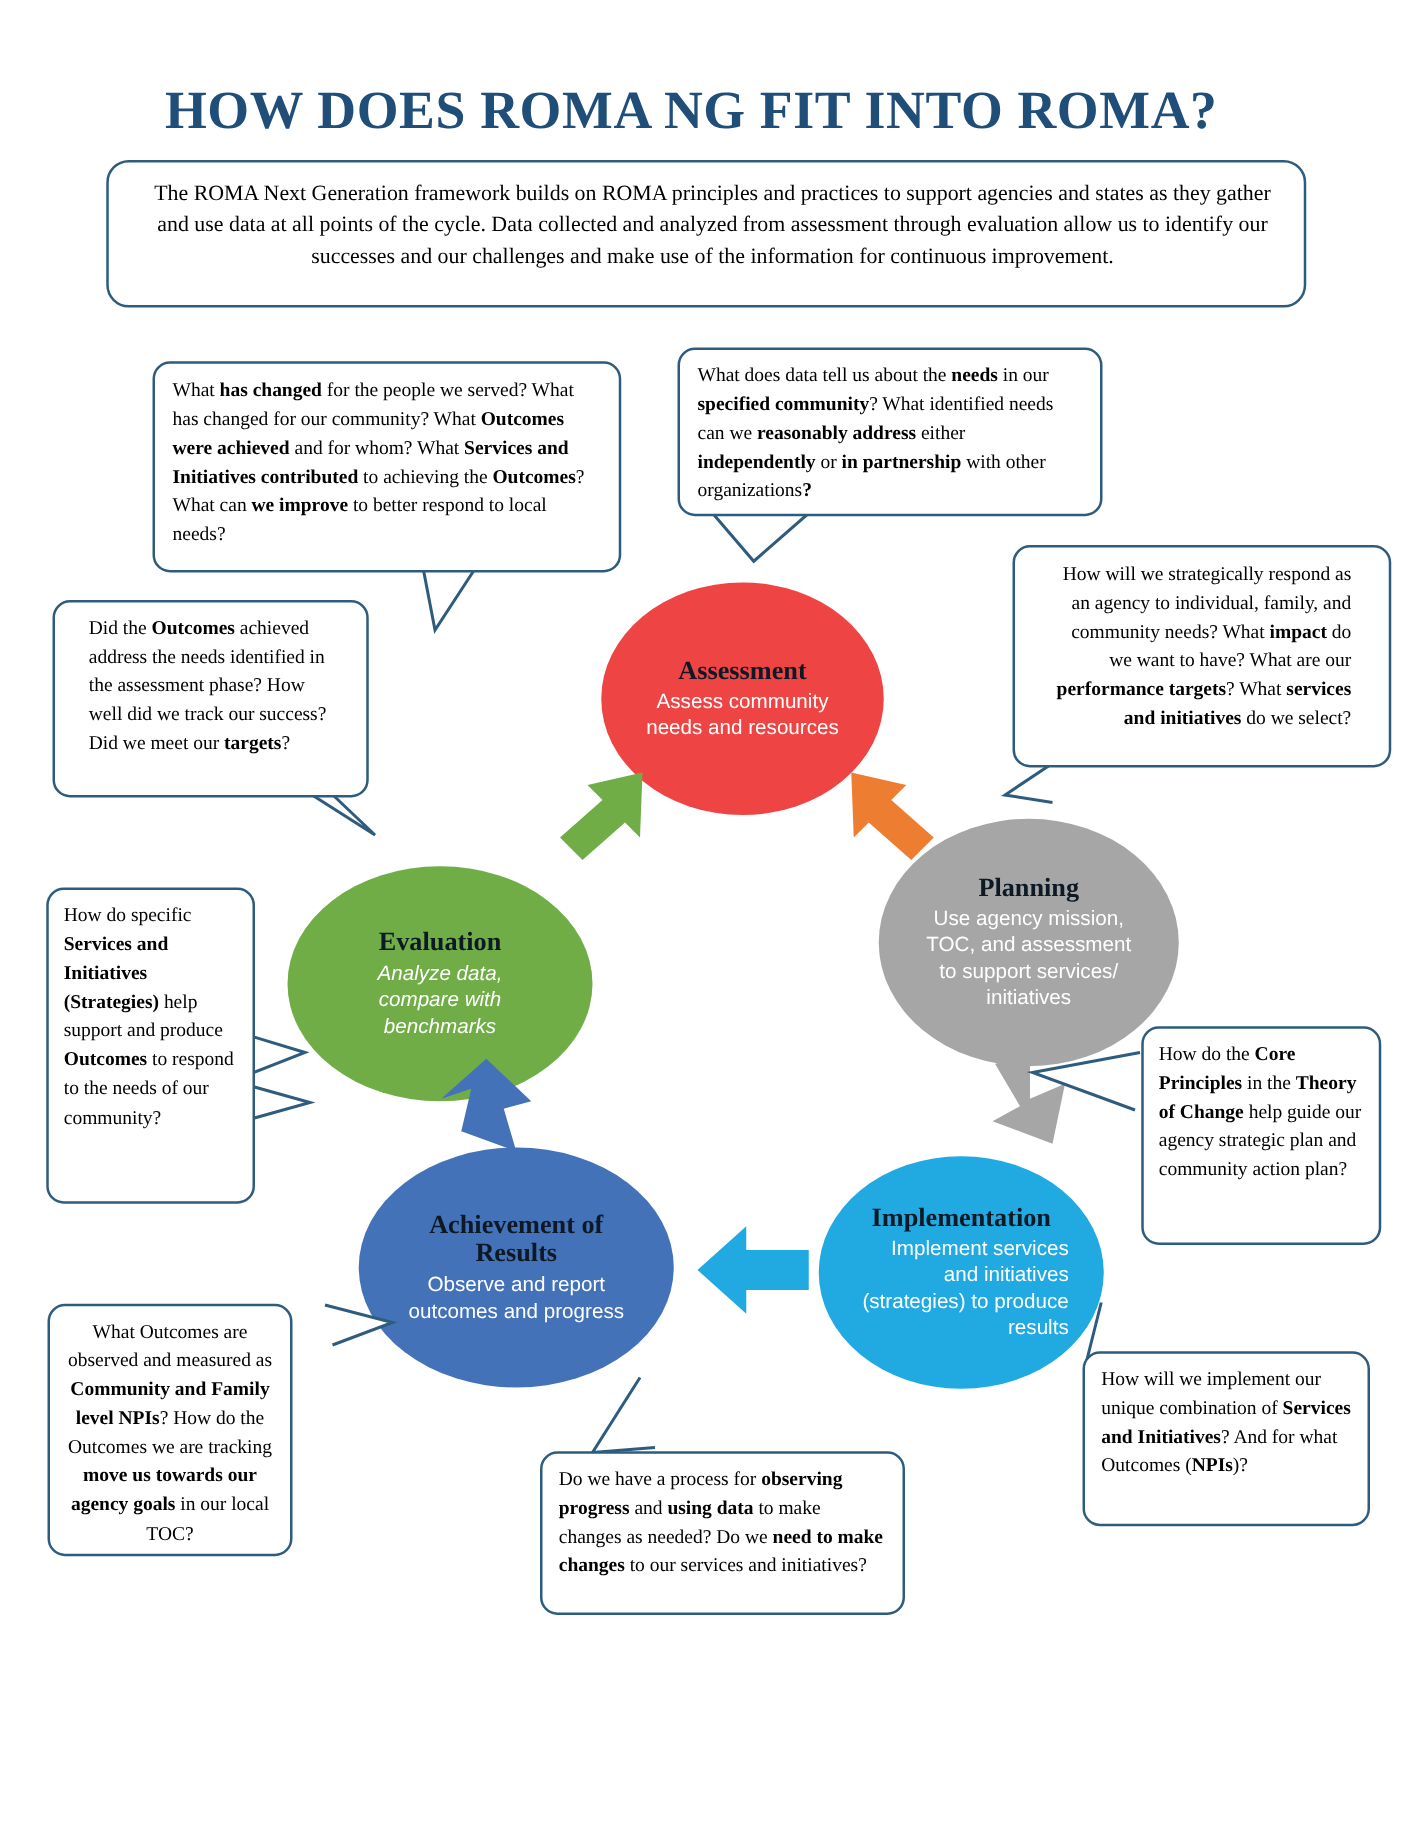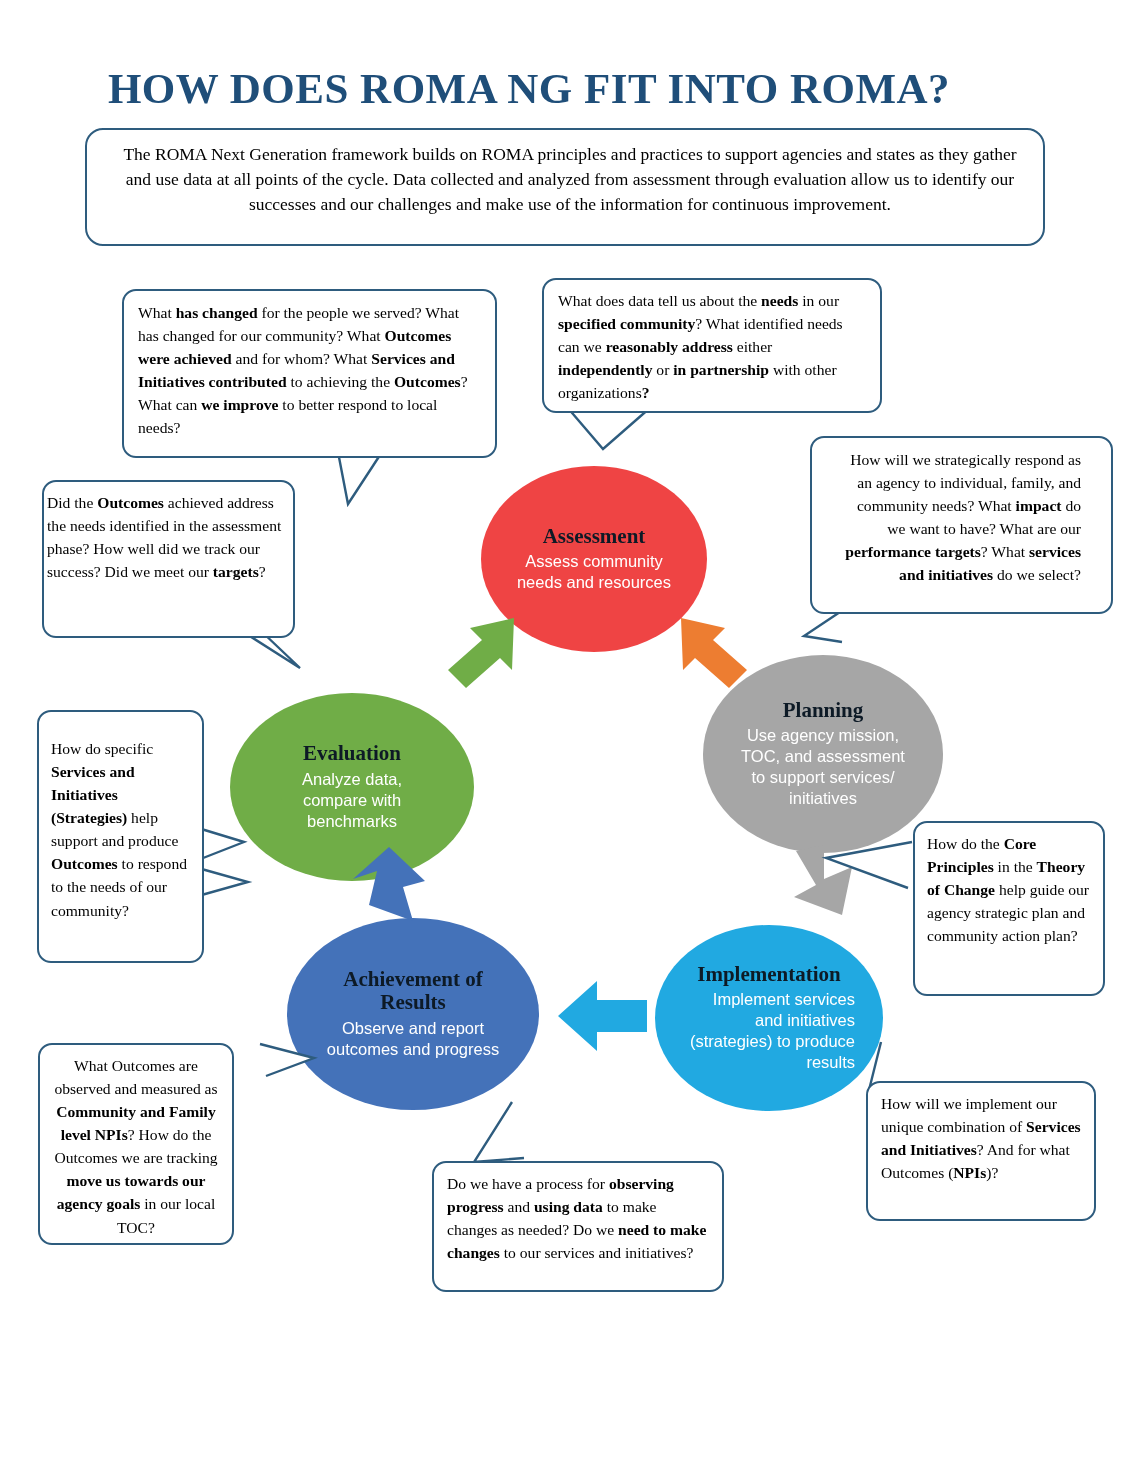--- a/index.html
+++ b/index.html
@@ -14,20 +14,21 @@
 
   
   #page-title{
     position:absolute;left:0;top:64px;width:1058px;
     text-align:center;
     font-family:"Liberation Serif", serif;
     font-weight:bold;
     font-size:43px;
     letter-spacing:0.5px;
     color:#1F4E79;
+    padding-left:24px;
   }
 
   
   .roundbox{
     position:absolute;
     box-sizing:border-box;
     border:2px solid #2E5C7E;
     border-radius:14px;
     background:#ffffff;
     color:#000000;
@@ -159,21 +160,21 @@
     <div class="d" style="max-width:172px;">Implement services and initiatives (strategies) to produce results</div>
   </div>
 
   <div class="node" id="node-results" style="background: rgb(68, 114, 185);">
     <div class="t" style="max-width:170px;">Achievement of Results</div>
     <div class="d" style="max-width:180px;">Observe and report outcomes and progress</div>
   </div>
 
   <div class="node" id="node-evaluation" style="background: rgb(112, 173, 71);">
     <div class="t">Evaluation</div>
-    <div class="d" style="max-width:150px;">Analyze data, compare with benchmarks</div>
+    <div class="d" style="max-width:150px;font-style:italic;">Analyze data, compare with benchmarks</div>
   </div>
 
   <div class="tail" style="left:330px;top:450px;width:130px;height:110px;">
     <svg width="130" height="110" viewBox="0 0 130 110">
       <polyline points="8,2 18,54 52,2" fill="#fff" stroke="#2E5C7E" stroke-width="2.4"></polyline>
     </svg>
   </div>
 
   <div class="tail" style="left:545px;top:405px;width:160px;height:90px;">
     <svg width="160" height="90" viewBox="0 0 160 90">
@@ -229,25 +230,25 @@
   </div>
 
   <div class="callout" id="co-assess-top" style="left:542px;top:278px;width:340px;height:135px;padding:9px 14px;">
     <span>What does data tell us about the <b>needs</b> in our <b>specified community</b>? What identified needs can we <b>reasonably address</b> either <b>independently</b> or <b>in partnership</b> with other organizations<b>?</b></span>
   </div>
 
   <div class="callout" id="co-assess-right" style="left:810px;top:436px;width:303px;height:178px;padding:10px 30px;text-align:right;">
     <span>How will we strategically respond as an agency to individual, family, and community needs? What <b>impact</b> do we want to have?  What are our <b>performance targets</b>? What <b>services and initiatives</b> do we select?</span>
   </div>
 
-  <div class="callout" id="co-eval-left-top" style="left:42px;top:480px;width:253px;height:158px;padding:9px 3px;">
+  <div class="callout" id="co-eval-left-top" style="left:42px;top:480px;width:253px;height:158px;padding:9px 27px;">
     <span>Did the <b>Outcomes</b> achieved address the needs identified in the assessment phase? How well did we track our success? Did we meet our <b>targets</b>?</span>
   </div>
 
-  <div class="callout" id="co-eval-left" style="left:37px;top:710px;width:167px;height:253px;padding:25px 12px;">
+  <div class="callout" id="co-eval-left" style="left:37px;top:710px;width:167px;height:253px;padding:9px 12px;">
     <span>How do specific <b>Services and Initiatives (Strategies)</b> help support and produce <b>Outcomes</b> to respond to the needs of our community?</span>
   </div>
 
   <div class="callout c-center" id="co-results-left" style="left:38px;top:1043px;width:196px;height:202px;padding:9px 12px;">
     <span>What Outcomes are observed and measured as <b>Community and Family level NPIs</b>? How do the Outcomes we are tracking <b>move us towards our agency goals</b> in our local TOC?</span>
   </div>
 
   <div class="callout" id="co-results-bottom" style="left:432px;top:1161px;width:292px;height:131px;padding:9px 13px;">
     <span>Do we have a process for <b>observing progress</b> and <b>using data</b> to make changes as needed?  Do we <b>need to make changes</b> to our services and initiatives?</span>
   </div>

